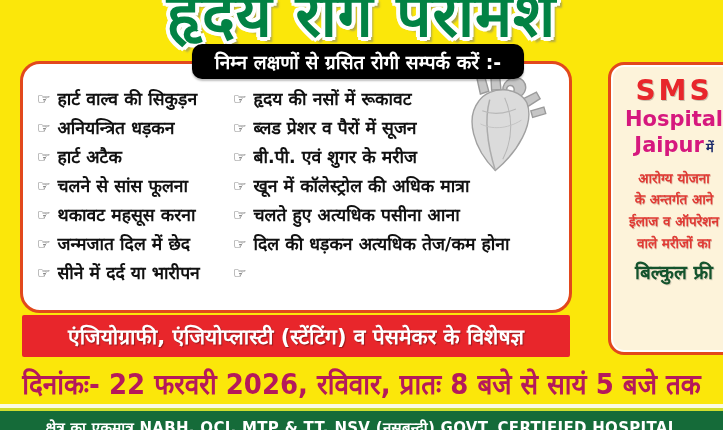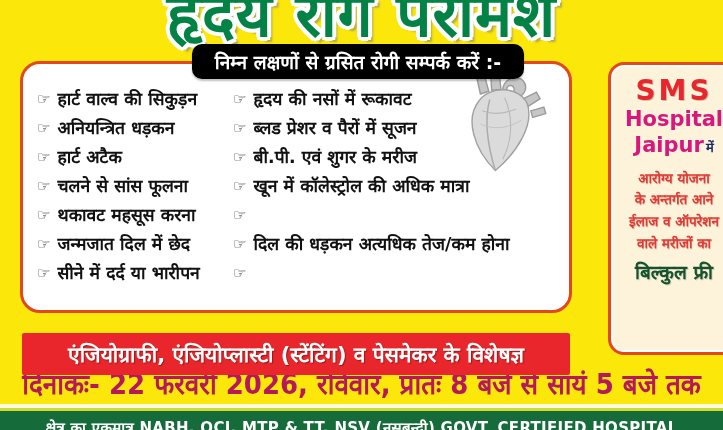--- a/index.html
+++ b/index.html
@@ -51,21 +51,21 @@
   }
   .hand { font-size:15px; margin-right:7px; color:#222; line-height:27px; }
 
   .heart-wrap {
     position:absolute; right:10px; top:2px; width:118px; height:112px;
     z-index:1; opacity:.95;
   }
 
   
   .red-band {
-    position:absolute; left:22px; top:333px; width:548px; height:42px;
+    position:absolute; left:22px; top:315px; width:548px; height:42px;
     background:#e8262b; border-radius:2px;
     display:flex; align-items:center; justify-content:center;
     color:#fff; font-size:21px; font-weight:bold; white-space:nowrap;
     text-shadow:1px 1px 1px rgba(0,0,0,.35);
     z-index:2;
   }
 
   
   .sidebar {
     position:absolute; left:584px; top:62px; width:132px; height:293px;
@@ -177,20 +177,21 @@
         <div class="sym">
             <span class="hand">☞</span>
             <span>बी.पी. एवं शुगर के मरीज</span>
           </div>
         <div class="sym">
             <span class="hand">☞</span>
             <span>खून में कॉलेस्ट्रोल की अधिक मात्रा</span>
           </div>
         <div class="sym">
             <span class="hand">☞</span>
+            <span>चलते हुए अत्यधिक पसीना आना</span>
           </div>
         <div class="sym">
             <span class="hand">☞</span>
             <span>दिल की धड़कन अत्यधिक तेज/कम होना</span>
           </div>
         <div class="sym">
             <span class="hand">☞</span>
           </div>
       </div>
     </div>

